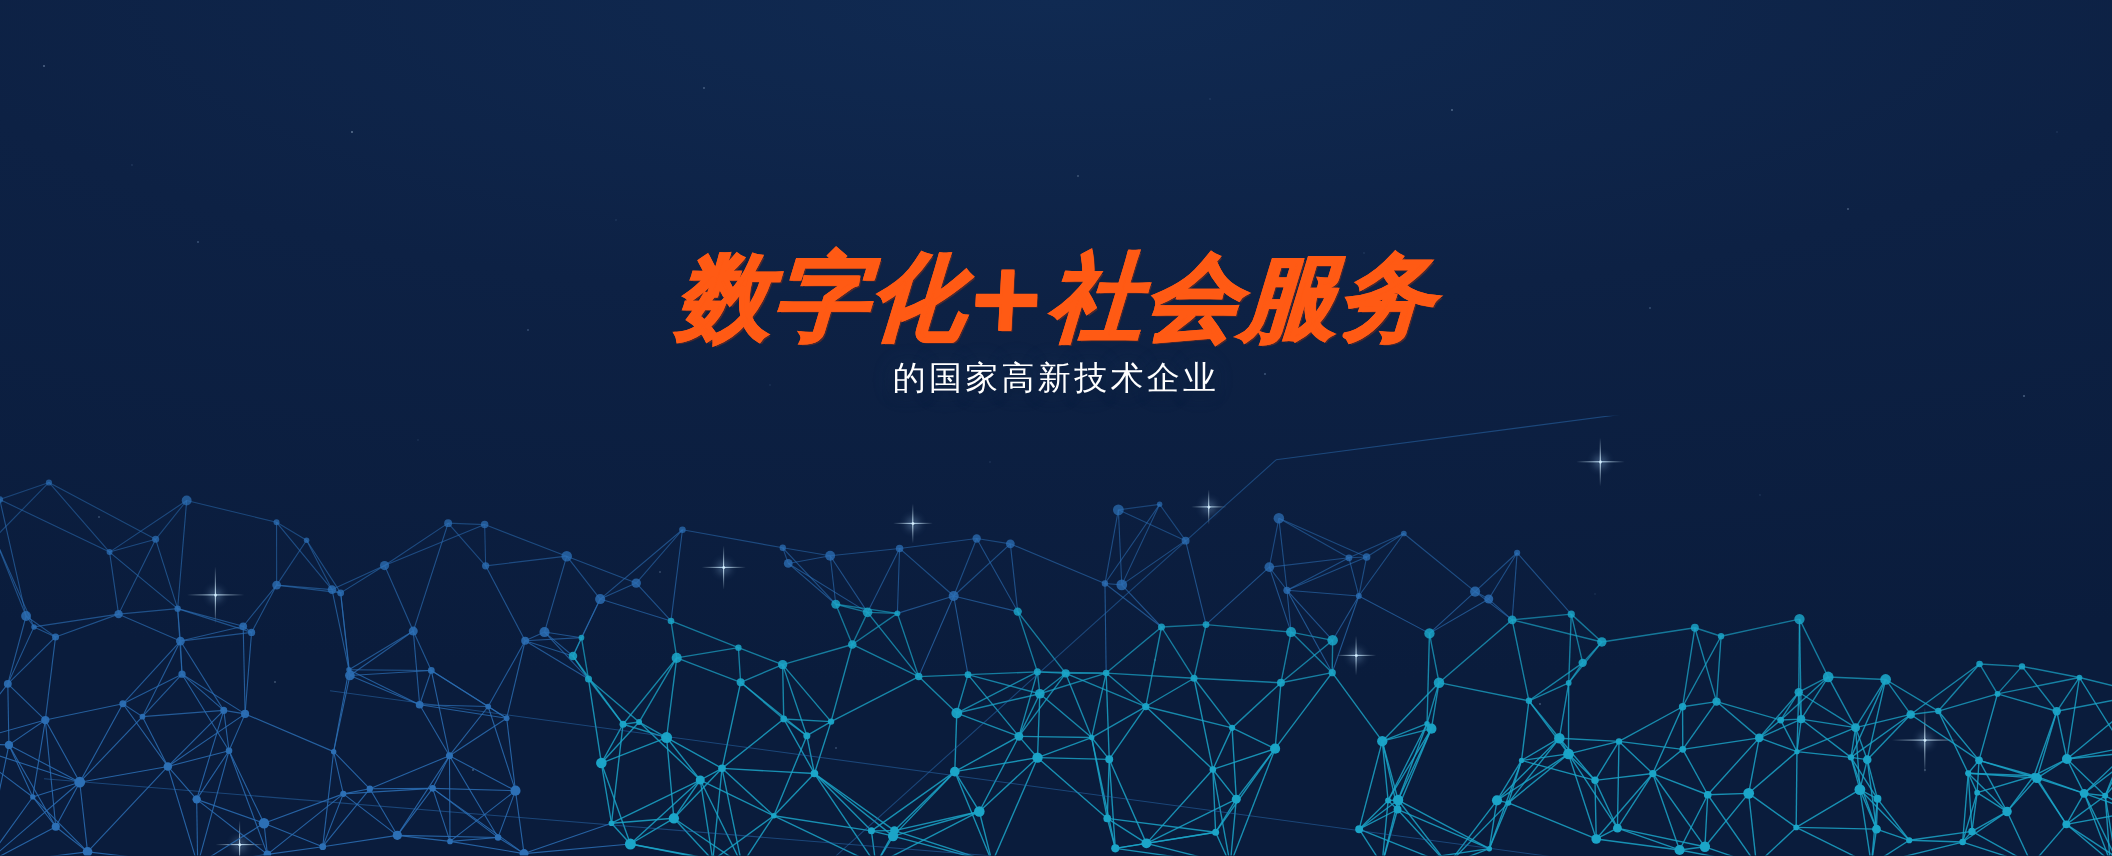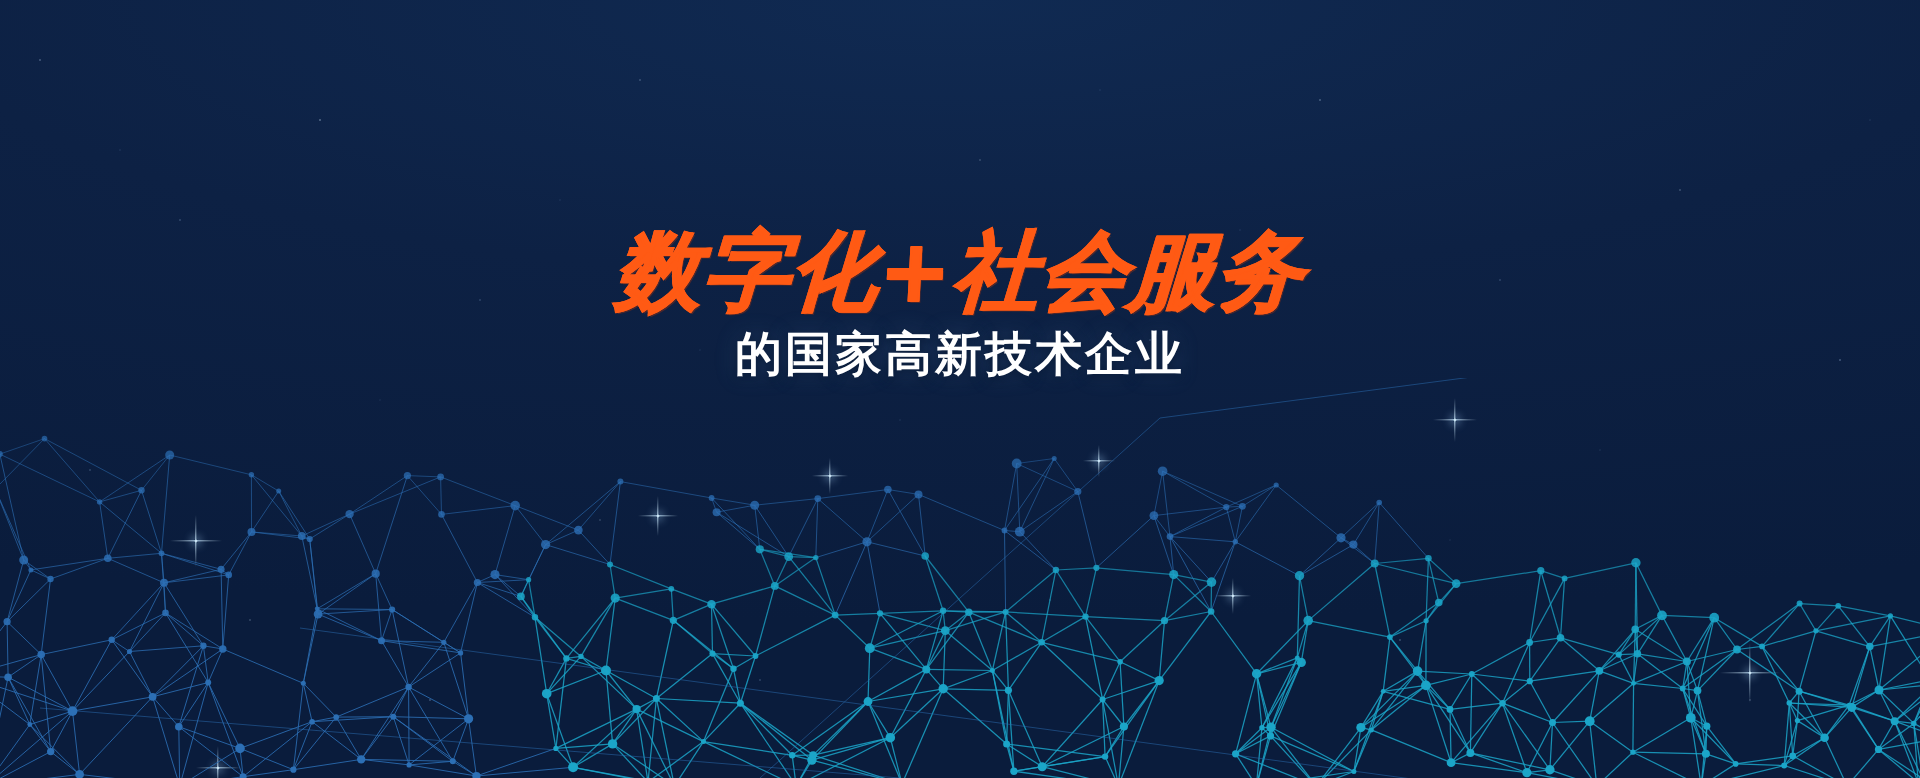--- a/index.html
+++ b/index.html
@@ -109,22 +109,22 @@
       0 1px 0 #FF5A14,
       0 -1px 0 #FF5A14,
       2px 2px 0 rgba(190,55,8,.35);
     -webkit-text-stroke:2px #FF5A14;
     transform:skewX(-3deg);
     white-space:nowrap;
   }
   #sub-title{
     margin-top:14px;
     font-family:"DejaVu Serif", serif;
-    font-weight:700;
-    font-size:47px;
+    font-weight:400;
+    font-size:30px;
     line-height:1.1;
     letter-spacing:3px;
     color:#ffffff;
     text-shadow:0 2px 10px rgba(5,20,45,.85), 0 0 22px rgba(120,170,230,.25);
     white-space:nowrap;
   }
 </style>
 </head>
 <body>
 

